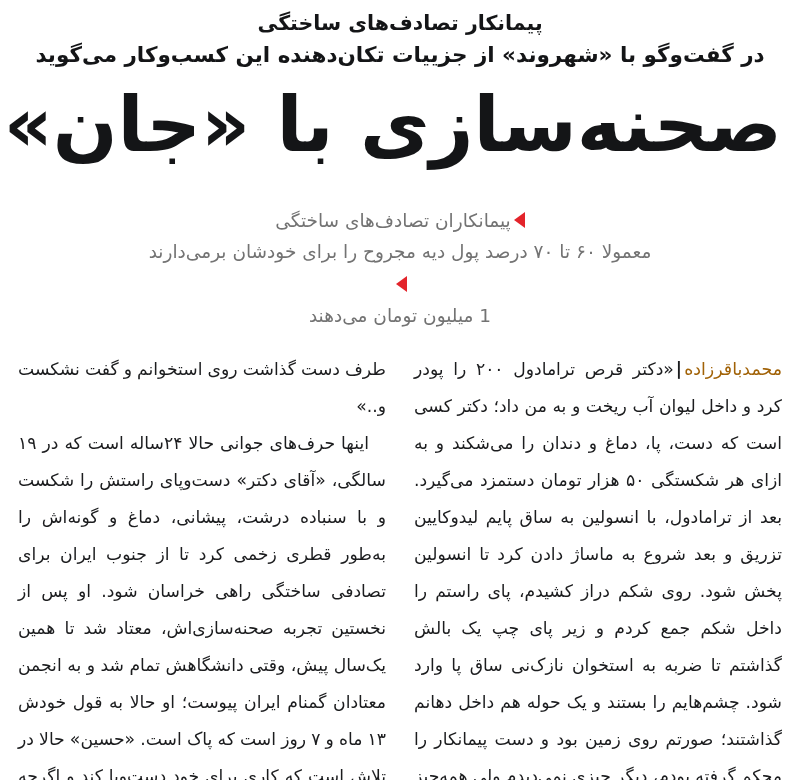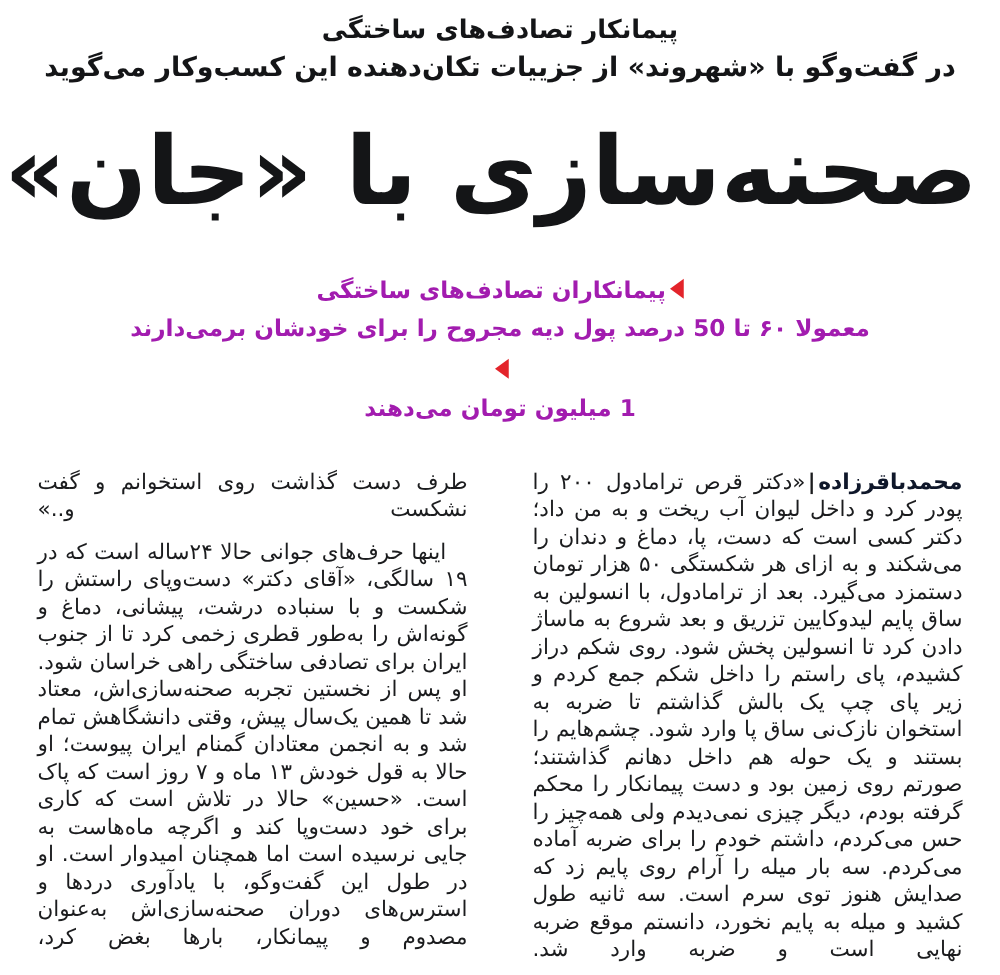--- a/index.html
+++ b/index.html
@@ -45,38 +45,38 @@
     text-align: center;
   }
 
   
   .headline {
     text-align: center;
     font-size: 76px;
     line-height: 96px;
     font-weight: 800;
     letter-spacing: -2px;
-    margin: 18px 0 0 0;
+    margin: 6px 0 0 0;
     color: #141517;
     white-space: nowrap;
   }
 
   
   .subhead {
     margin: 32px 0 0 0;
     text-align: center;
   }
   .sub-item {
     margin: 0 0 2px 0;
   }
   .sub-line {
     font-size: 18.5px;
     line-height: 31px;
-    font-weight: 700;
-    color: #a21caf;
+    font-weight: 400;
+    color: #737373;
     text-align: center;
     white-space: nowrap;
   }
   .bullet {
     display: inline-block;
     width: 0;
     height: 0;
     border-top: 8px solid transparent;
     border-bottom: 8px solid transparent;
     border-right: 11px solid #e3242b;
@@ -93,32 +93,32 @@
   }
   .col {
     flex: 0 0 auto;
     width: 368px;
   }
   .col-right { margin-left: 28px; }
   .col-left  { }
 
   .body-text {
     font-size: 17.2px;
-    line-height: 22px;
+    line-height: 37px;
     text-align: justify;
     text-align-last: justify;
     color: #1b1c1e;
-    margin: 12px;
+    margin: 0;
     word-spacing: -0.4px;
   }
 
   .byline {
-    font-weight: 700;
+    font-weight: 400;
     font-size: 17.4px;
-    color: #0f172a;
+    color: #a16207;
   }
   .byline-sep {
     font-weight: 800;
     padding: 0 2px;
   }
   .indent { display: inline-block; width: 17px; }
 </style>
 </head>
 <body>
 
@@ -130,21 +130,21 @@
   </div>
 
   <h1 class="headline">صحنه‌سازی با «جان»</h1>
 
   <div class="subhead">
 
     <div class="sub-item">
       <div class="sub-line">
         <span class="bullet"></span><span>پیمانکاران تصادف‌های ساختگی</span>
       </div>
-      <div class="sub-line">معمولا ۶۰ تا 50 درصد پول دیه مجروح را برای خودشان برمی‌دارند</div>
+      <div class="sub-line">معمولا ۶۰ تا ۷۰ درصد پول دیه مجروح را برای خودشان برمی‌دارند</div>
     </div>
 
     <div class="sub-item">
       <div class="sub-line">
         <span class="bullet"></span>
       </div>
       <div class="sub-line">1 میلیون تومان می‌دهند</div>
     </div>
 
   </div>

